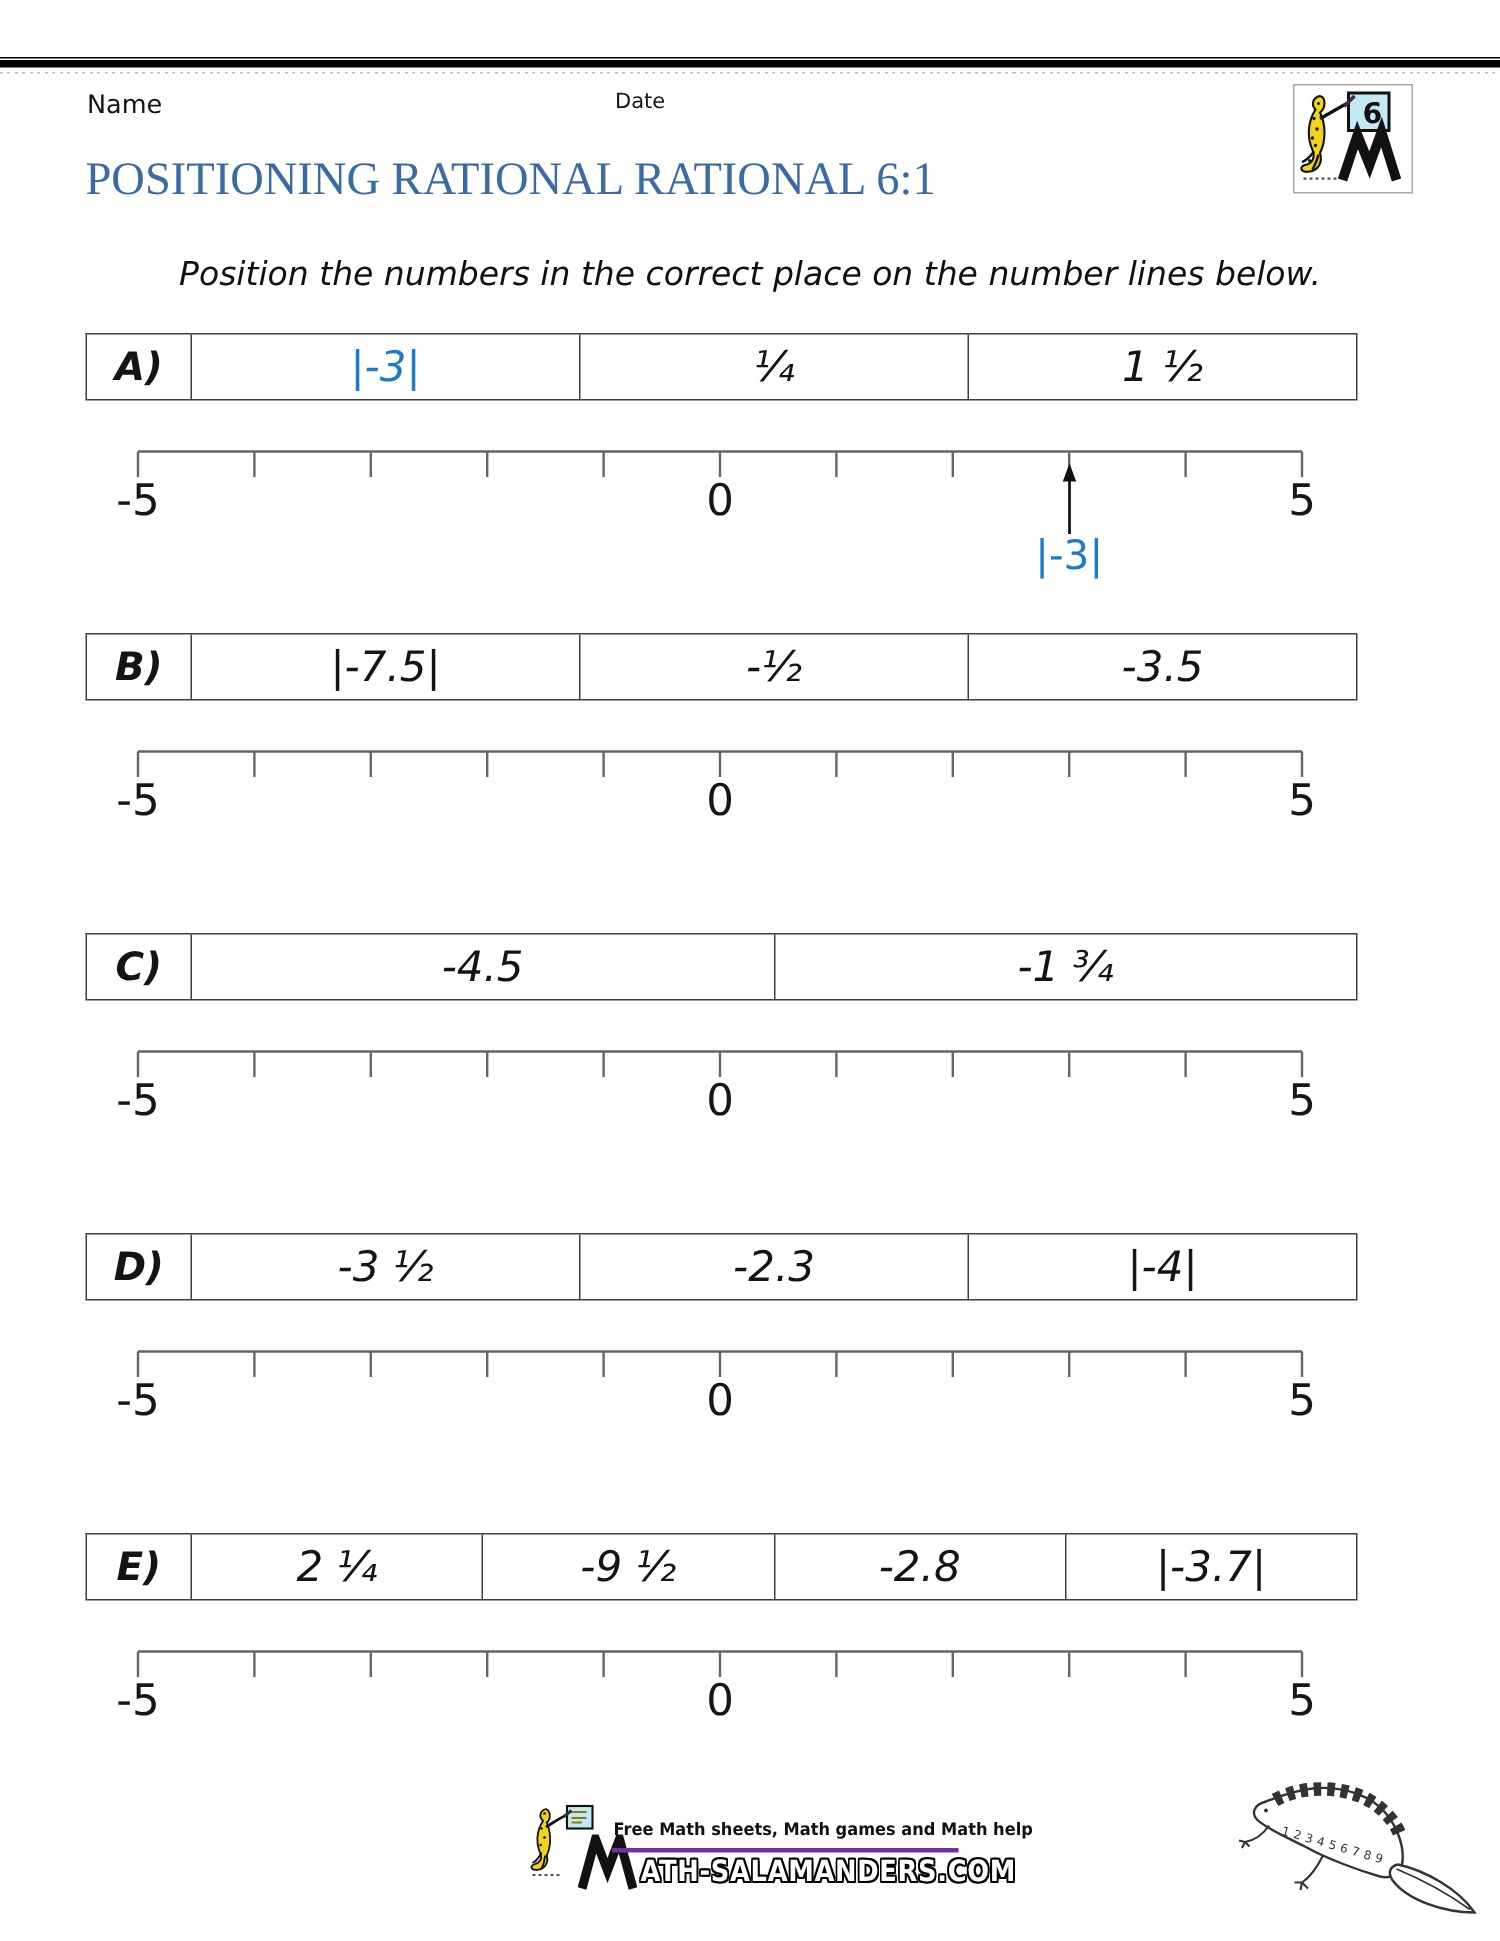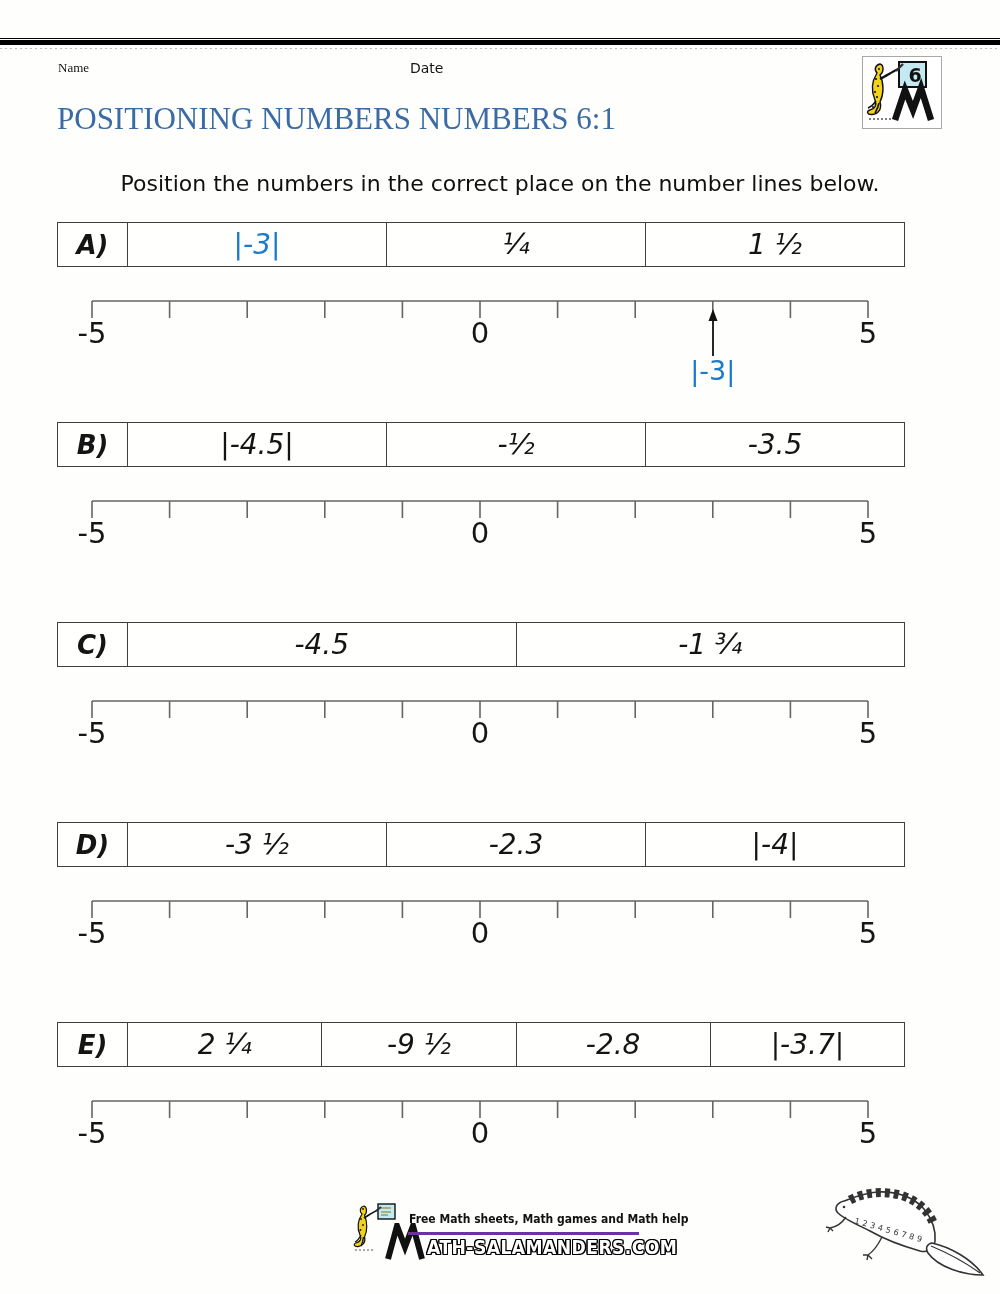--- a/index.html
+++ b/index.html
@@ -8,28 +8,28 @@
     font-family:"DejaVu Sans",sans-serif;color:#141414;overflow:hidden;
   }
   .abs{position:absolute;}
 
   
   .topbar-thin{position:absolute;left:0;top:38px;width:100%;height:1px;background:#000;}
   .topbar-thick{position:absolute;left:0;top:40px;width:100%;height:5px;background:#000;}
   .topbar-dots{position:absolute;left:0;top:48px;width:100%;height:1px;
     background:repeating-linear-gradient(90deg,#bdbdbd 0 2px,transparent 2px 5px);}
 
-  .name-label{left:58px;top:60px;font-size:13px;font-family:Liberation Serif, serif;}
+  .name-label{left:58px;top:60px;font-size:17px;}
   .date-label{left:410px;top:60px;font-size:14px;}
 
   .grade-box{left:862px;top:56px;width:80px;height:73px;background:#fff;border:1px solid #a8a8a8;box-sizing:border-box;}
 
   .page-title{left:57px;top:101px;font-family:"Liberation Serif",serif;font-size:31px;color:var(--title-color,#3a6ba5);white-space:nowrap;}
 
-  .instruction{left:0;top:171px;width:1000px;text-align:center;font-size:22px;color:#101010;}
+  .instruction{left:0;top:171px;width:1000px;text-align:center;font-style:italic;font-size:22px;color:#101010;}
 
   
   .numtable{left:57px;width:848px;height:45px;display:flex;box-sizing:border-box;
     border:1.5px solid #3f3f3f;background:#fffffe;}
   .numtable .cell{flex:1;display:flex;align-items:center;justify-content:center;
     font-style:italic;font-size:28px;border-left:1.4px solid #3f3f3f;white-space:pre;}
   .numtable .lbl{flex:0 0 69px;border-left:none;font-weight:bold;font-size:26px;}
   .numtable .hl{color:var(--accent,#1b7ac9);}
 
   
@@ -79,21 +79,21 @@
         <circle cx="15" cy="29" r="1.1"></circle>
         <circle cx="12" cy="35" r="1.1"></circle>
       <circle cx="14" cy="40" r="1.1"></circle>
         <circle cx="10" cy="50" r="1"></circle>
         <circle cx="16" cy="12" r="1"></circle>
     </g>
     <path d="M6 62 h22" stroke="#555" stroke-width="1.5" stroke-dasharray="2 2"></path>
   </svg>
 </div>
 
-<div class="abs page-title">POSITIONING NUMBERS NUMBERS 6:1</div>
+<div class="abs page-title">POSITIONING RATIONAL RATIONAL 6:1</div>
 <div class="abs instruction">Position the numbers in the correct place on the number lines below.</div>
 
 <div class="abs numtable" style="top:222px">
   <div class="cell lbl">A)</div>
   <div class="cell hl">|-3|</div>
   <div class="cell">¼</div>
   <div class="cell">1 ½</div>
 </div>
 <div class="abs numline" style="top:299px">
   <svg class="nl-svg" width="780" height="20" viewBox="0 0 780 20">
@@ -104,21 +104,21 @@
   <div class="tick-label tl-max">5</div>
   <svg class="nl-arrow" width="16" height="48" viewBox="0 0 16 48">
     <path d="M8 47 V9" stroke="#111" stroke-width="1.8"></path>
     <path d="M8 0 L3.5 12 L12.5 12 Z" fill="#111"></path>
   </svg>
   <div class="nl-annotation">|-3|</div>
 </div>
 
 <div class="abs numtable" style="top:422px">
   <div class="cell lbl">B)</div>
-  <div class="cell">|-4.5|</div>
+  <div class="cell">|-7.5|</div>
   <div class="cell">-½</div>
   <div class="cell">-3.5</div>
 </div>
 <div class="abs numline" style="top:499px">
   <svg class="nl-svg" width="780" height="20" viewBox="0 0 780 20">
     <path d="M2 2 H778 M2 2 V19 M79.6 2 V19 M157.2 2 V19 M234.8 2 V19 M312.4 2 V19 M390 2 V19 M467.6 2 V19 M545.2 2 V19 M622.8 2 V19 M700.4 2 V19 M778 2 V19" stroke="#666" stroke-width="1.6" fill="none"></path>
   </svg>
   <div class="tick-label tl-min">-5</div>
   <div class="tick-label tl-zero">0</div>
   <div class="tick-label tl-max">5</div>

